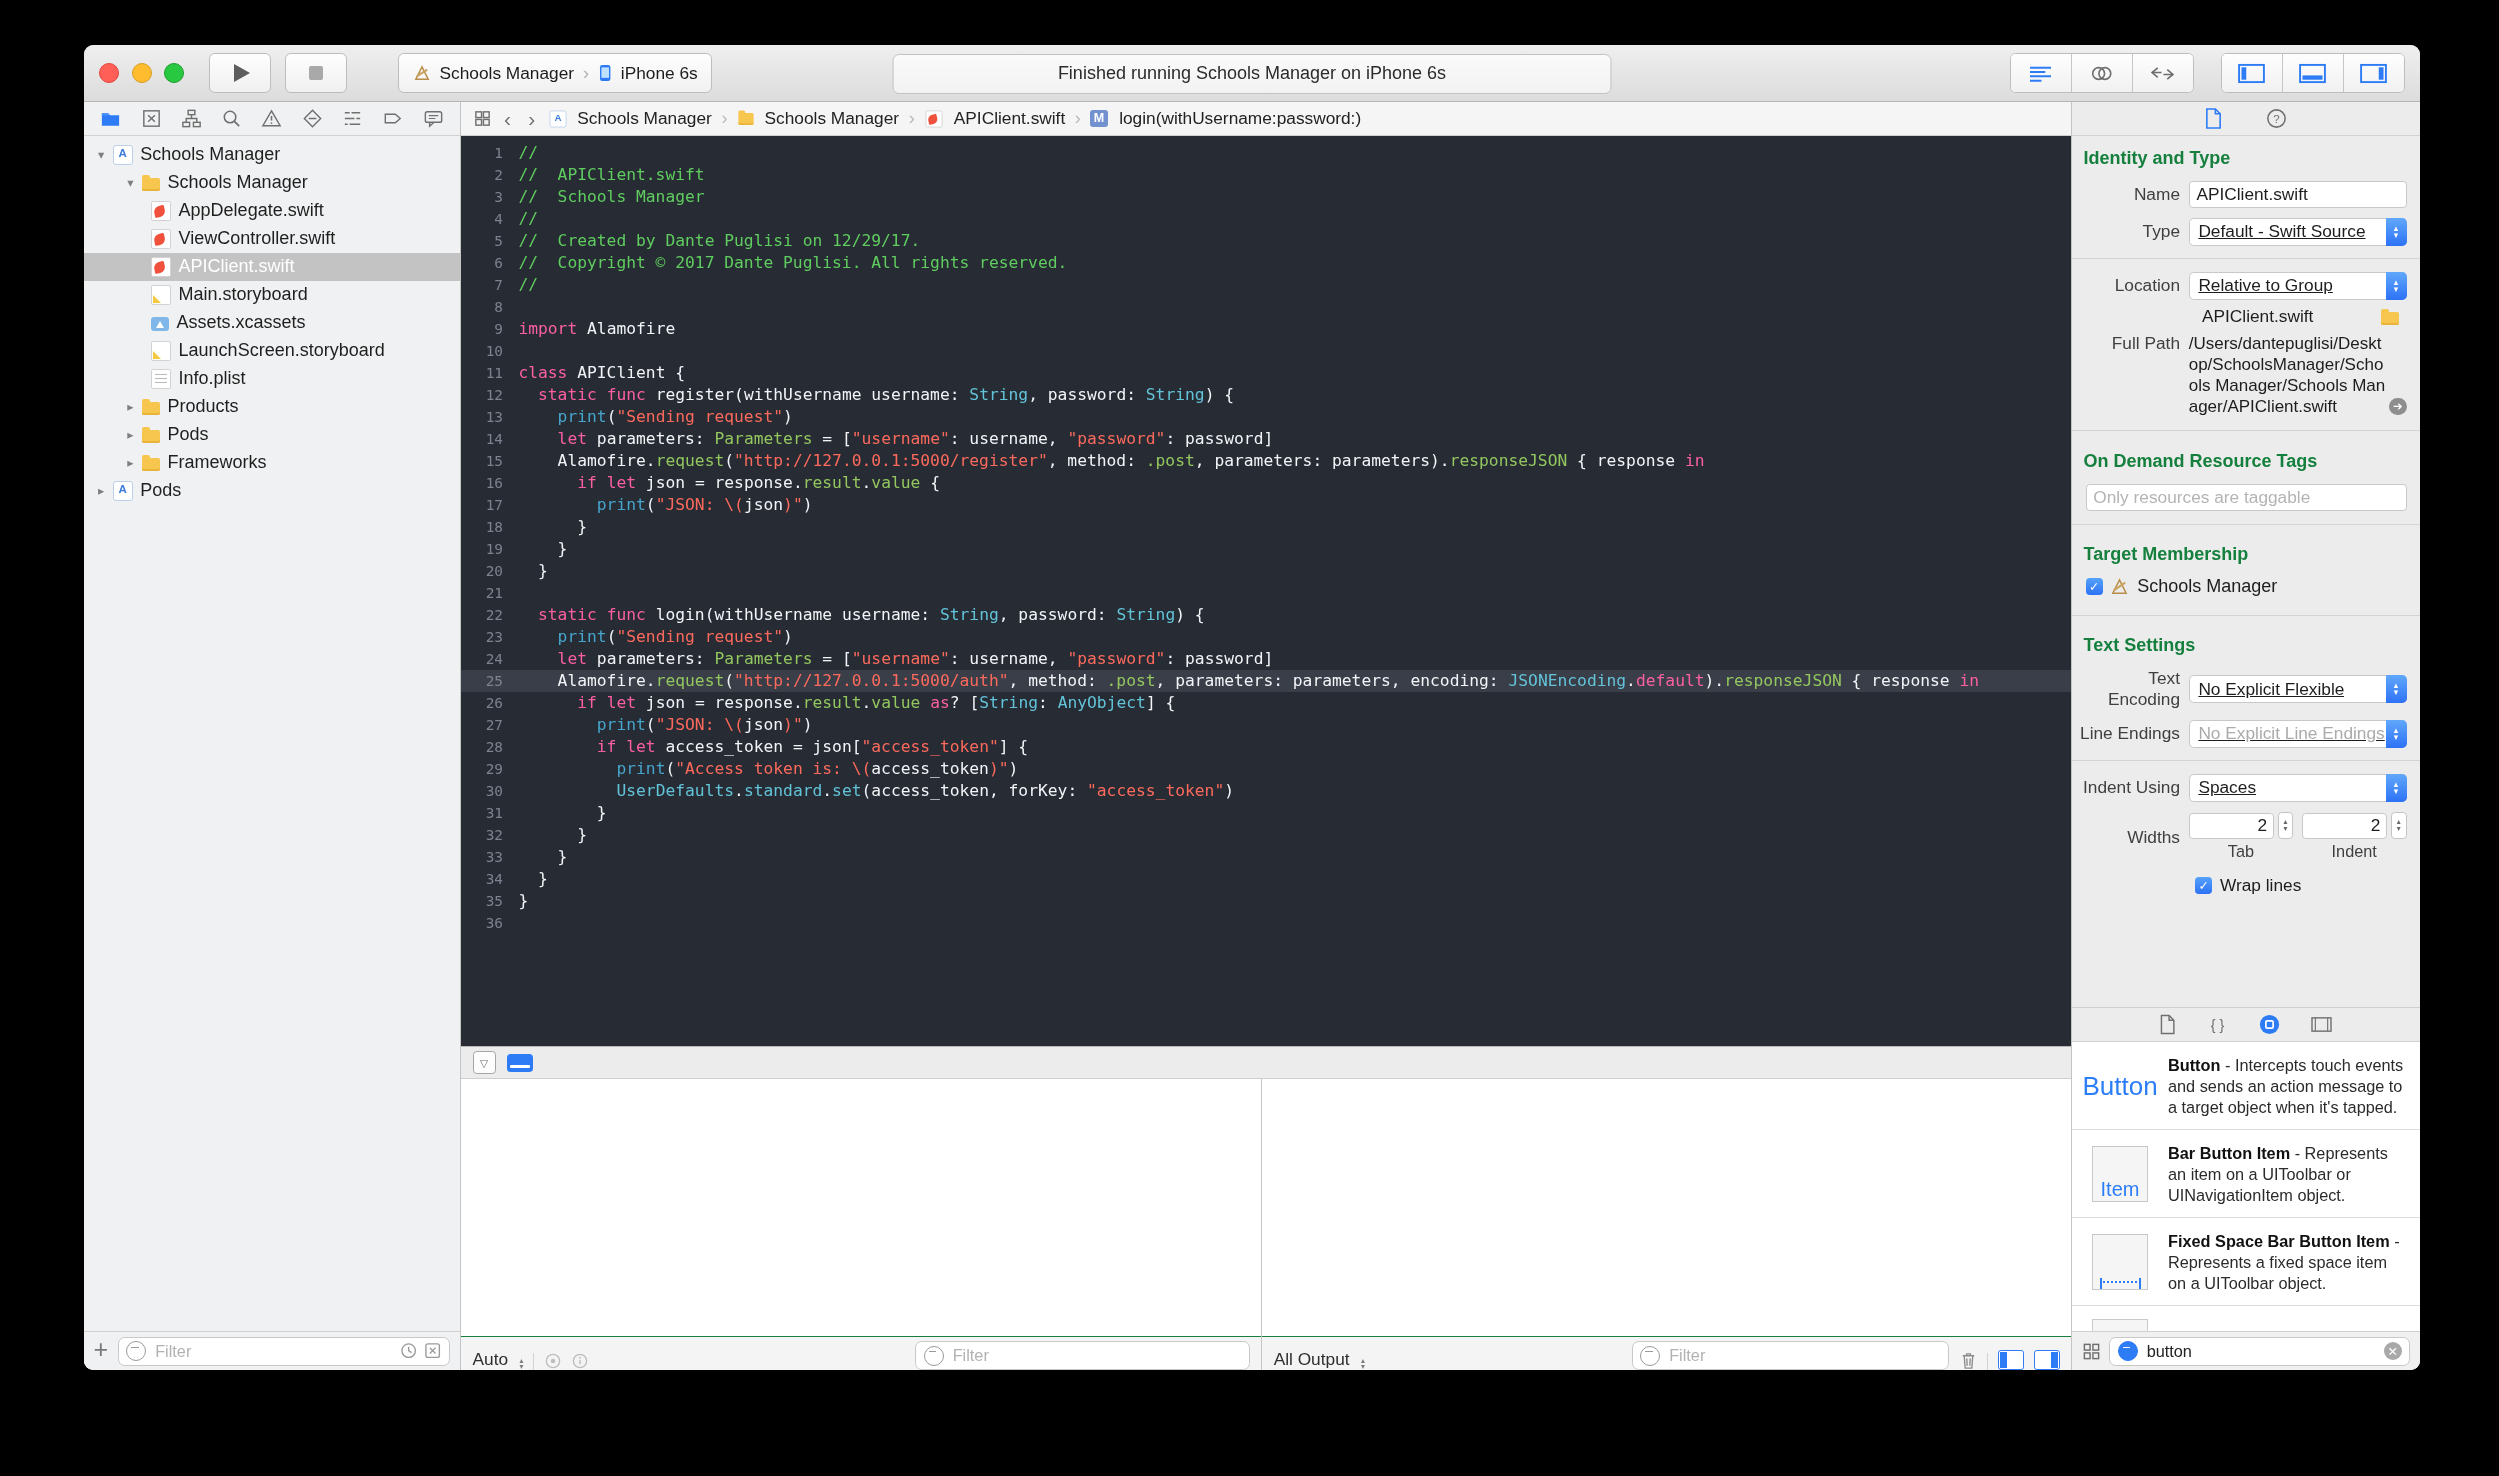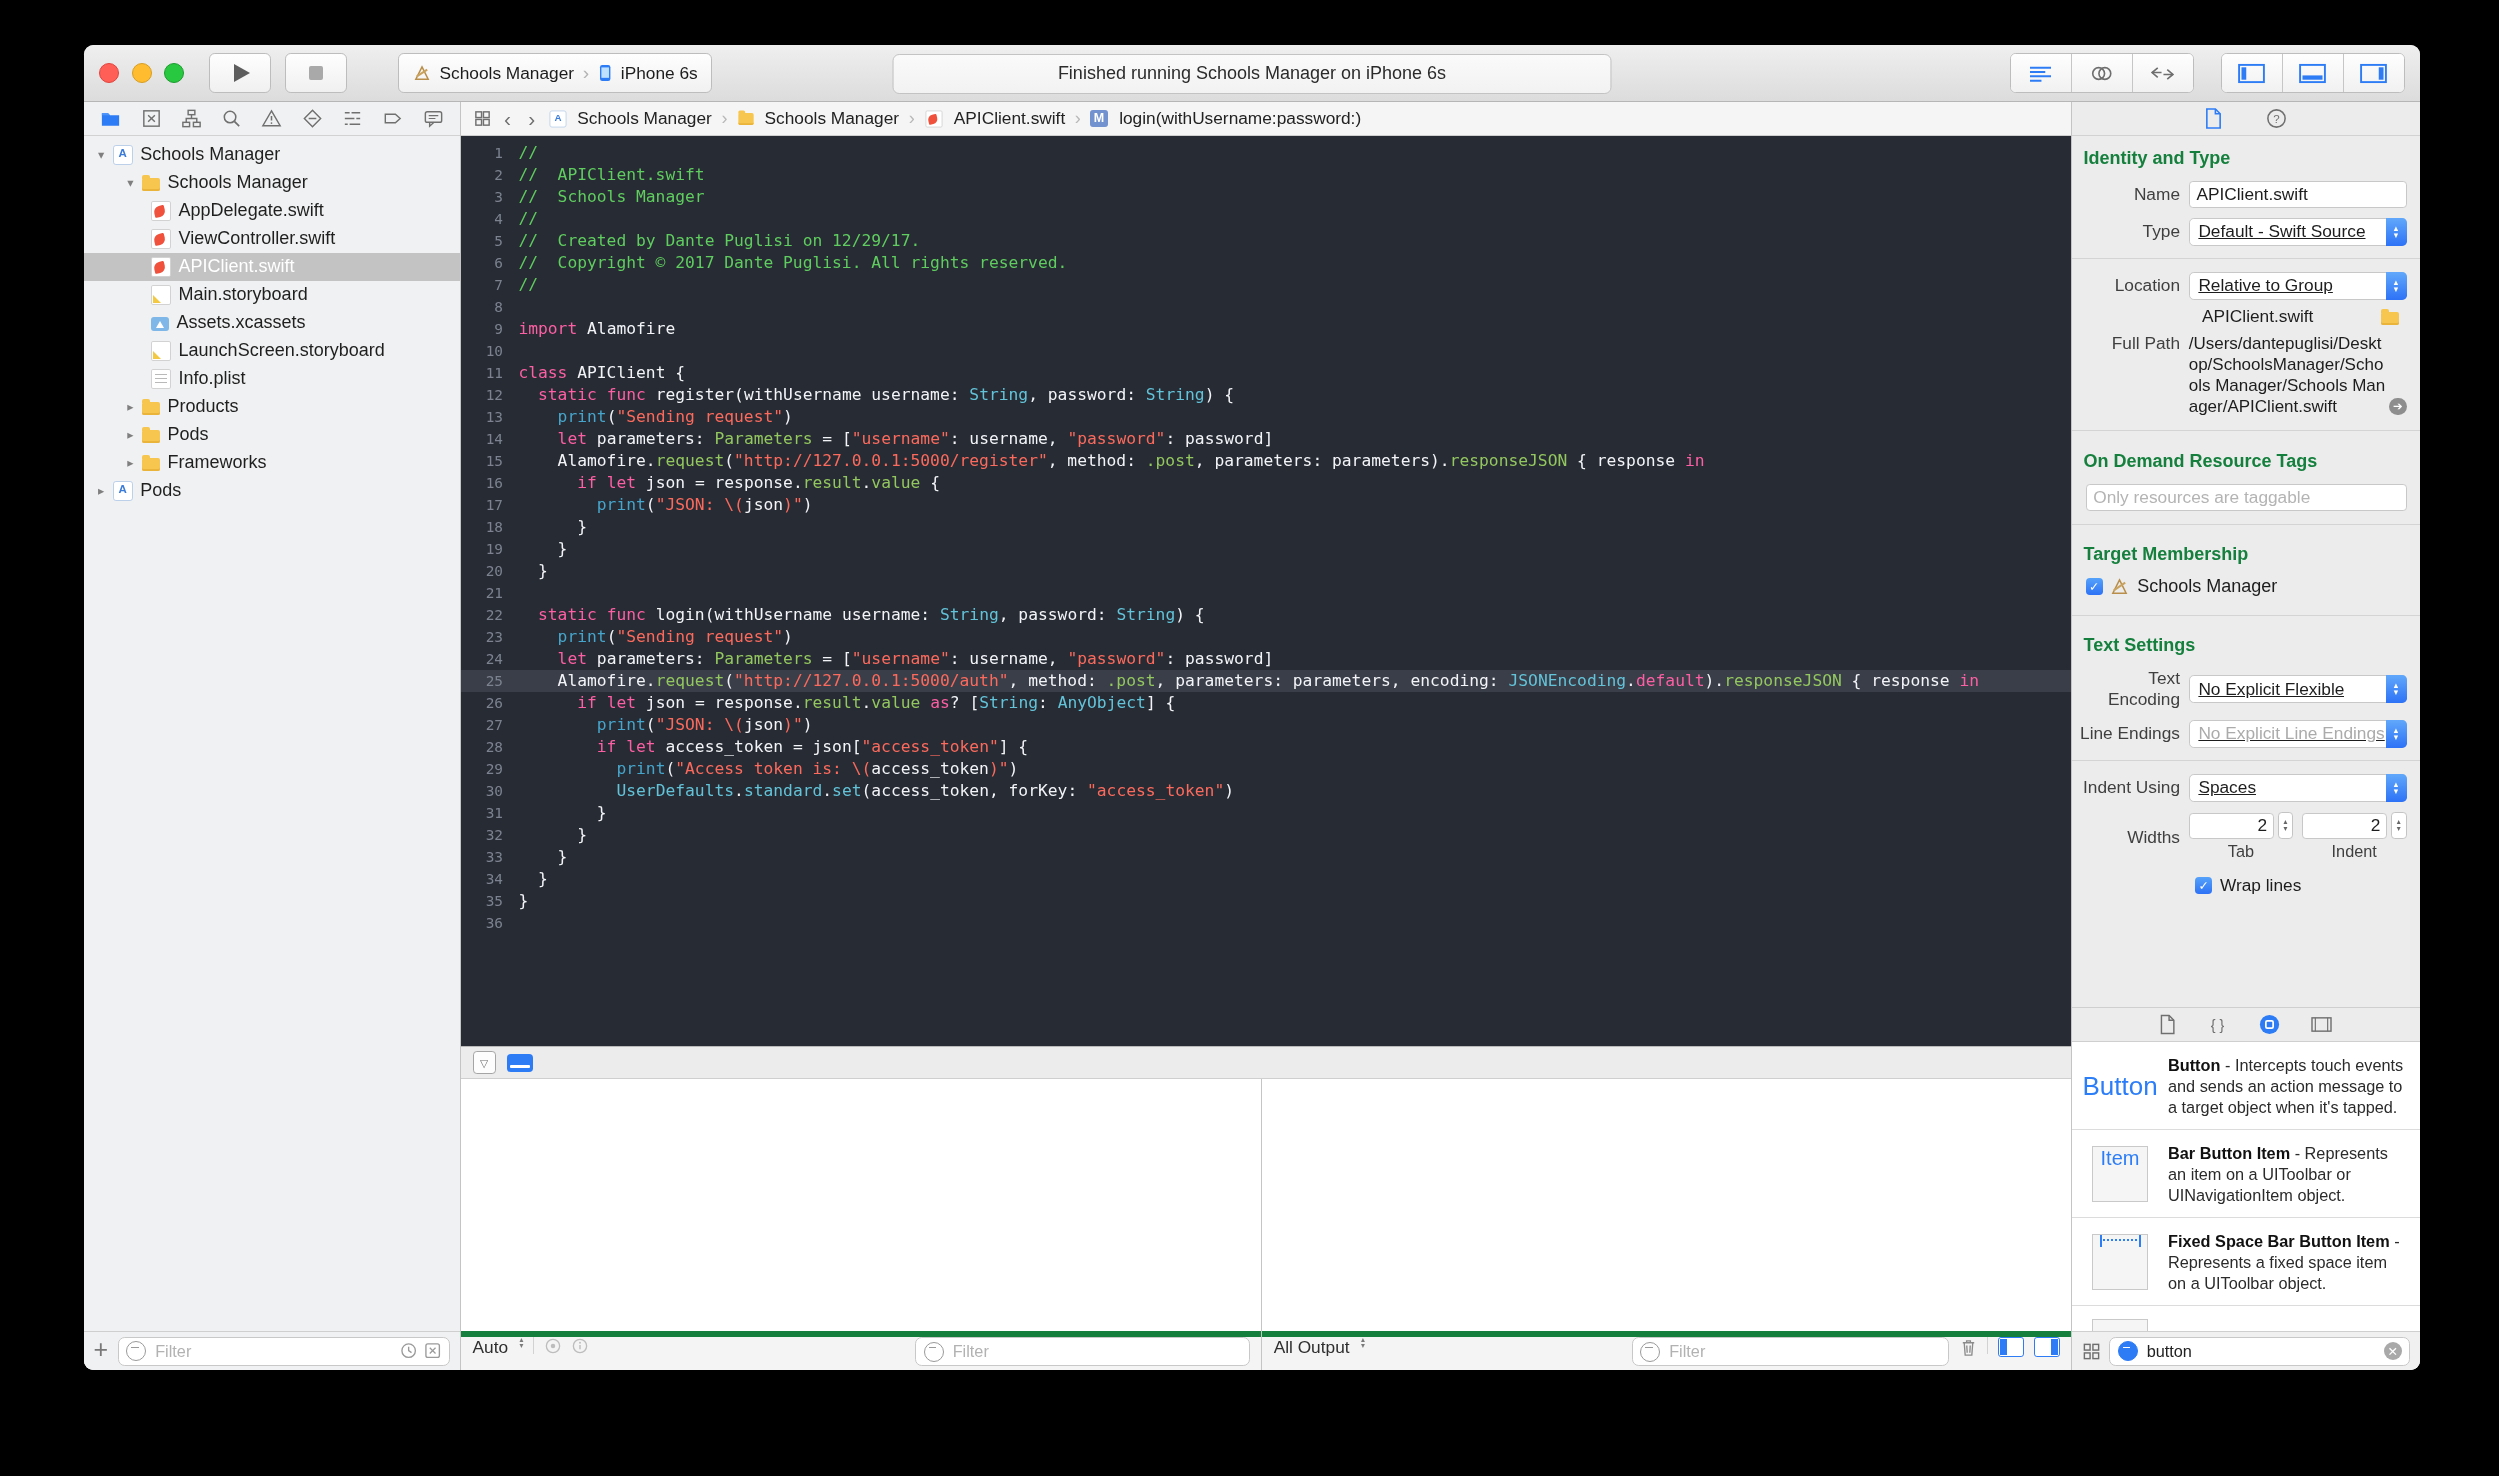--- a/index.html
+++ b/index.html
@@ -97,21 +97,21 @@
     display:flex;align-items:center;padding:0 11.5px;gap:11.5px;}
   .disc-btn{width:21px;height:21px;border:1px solid #a5a5a5;border-radius:3.8px;background:#fdfdfd;
     display:flex;align-items:center;justify-content:center;color:#6b6b6b;font-size:10.6px;}
   .dbg-blue-icon{width:26px;height:18px;background:#2d7cf6;border-radius:3.8px;position:relative;}
   .dbg-blue-icon::after{content:"";position:absolute;left:2.9px;right:2.9px;bottom:3.8px;height:2.9px;background:#fff;border-radius:1px;}
   .debug-panes{flex:0 0 291px;display:flex;min-height:0;}
   .pane{display:flex;flex-direction:column;background:#fff;min-width:0;}
   .pane.vars{flex:0 0 49.7%;border-right:1px solid #c5c5c5;}
   .pane.console{flex:1;}
   .pane-body{flex:1;background:#fff;}
-  .pane-bar{height:33px;flex:0 0 33px;background:#f4f4f4;border-top:6px solid #15803d;display:flex;align-items:flex-start;padding:0 11.5px;gap:9.6px;font-size:17.3px;color:#2e2e2e;}
+  .pane-bar{height:33px;flex:0 0 33px;background:#f4f4f4;border-top:1px solid #15803d;display:flex;align-items:flex-end;padding:0 11.5px;gap:9.6px;font-size:17.3px;color:#2e2e2e;}
   .updown{display:inline-flex;flex-direction:column;font-size:7.7px;line-height:5.8px;color:#7b7b7b;margin-left:1.9px;}
   .bar-sep{width:1px;height:17.3px;background:#d2d2d2;}
   .dim-ic{color:#bdbdbd;font-size:15.4px;}
   .pane-bar .filter-field{flex:0 0 317px;margin-left:auto;}
   .pane-bar.console-bar .filter-field{flex:0 0 300px;margin-left:auto;}
   .panel-toggle{width:24px;height:18px;border:1.9px solid #2d7cf6;border-radius:2.9px;position:relative;background:#fff;}
   .panel-toggle.left::after{content:"";position:absolute;left:1px;top:1px;bottom:1px;width:6.7px;background:#2d7cf6;}
   .panel-toggle.right::after{content:"";position:absolute;right:1px;top:1px;bottom:1px;width:6.7px;background:#2d7cf6;}
 
   
@@ -147,21 +147,21 @@
   .wrap-row{display:flex;align-items:center;gap:7.7px;margin:13.5px 0 0 123px;font-size:17.3px;color:#1d1d1d;}
 
   
   .library{flex:0 0 363px;display:flex;flex-direction:column;min-height:0;}
   .lib-tabs{height:33px;flex:0 0 33px;border-top:1px solid #cfcfcf;border-bottom:1px solid #cfcfcf;background:#ececec;
     display:flex;align-items:center;justify-content:center;gap:29px;}
   .lib-list{flex:1;background:#fff;overflow:hidden;}
   .lib-item{display:flex;padding:12.5px 11.5px 11.5px 11.5px;border-bottom:1px solid #dcdcdc;gap:11.5px;align-items:center;}
   .lib-icol{width:73px;flex:0 0 73px;display:flex;align-items:center;justify-content:center;}
   .lib-btn-text{color:#2c7ef8;font-size:26px;}
-  .lib-box{width:54px;height:54px;background:#f5f5f5;border:1px solid #c9c9c9;display:flex;align-items:flex-start;justify-content:center;}
+  .lib-box{width:54px;height:54px;background:#f5f5f5;border:1px solid #c9c9c9;display:flex;align-items:flex-end;justify-content:center;}
   .lib-box .itemtxt{color:#2c7ef8;font-size:20px;}
   .fixedspace{width:37px;height:11.5px;border-left:2.9px solid #2c7ef8;border-right:2.9px solid #2c7ef8;position:relative;}
   .fixedspace::after{content:"";position:absolute;left:1.9px;right:1.9px;top:3.8px;border-top:2.9px dotted #2c7ef8;}
   .lib-text{flex:1;font-size:16.3px;line-height:21px;color:#2b2b2b;}
   .lib-title{font-weight:bold;color:#111;}
   .lib-search{height:38px;flex:0 0 38px;background:#f0f0f0;border-top:1px solid #cfcfcf;display:flex;align-items:center;padding:0 9.6px;gap:8.7px;}
   .clear-btn{width:18px;height:18px;border-radius:50%;background:#a9a9a9;color:#fff;display:flex;align-items:center;justify-content:center;font-size:12.5px;flex:0 0 18px;}
 
   svg{display:block;}
 </style>

